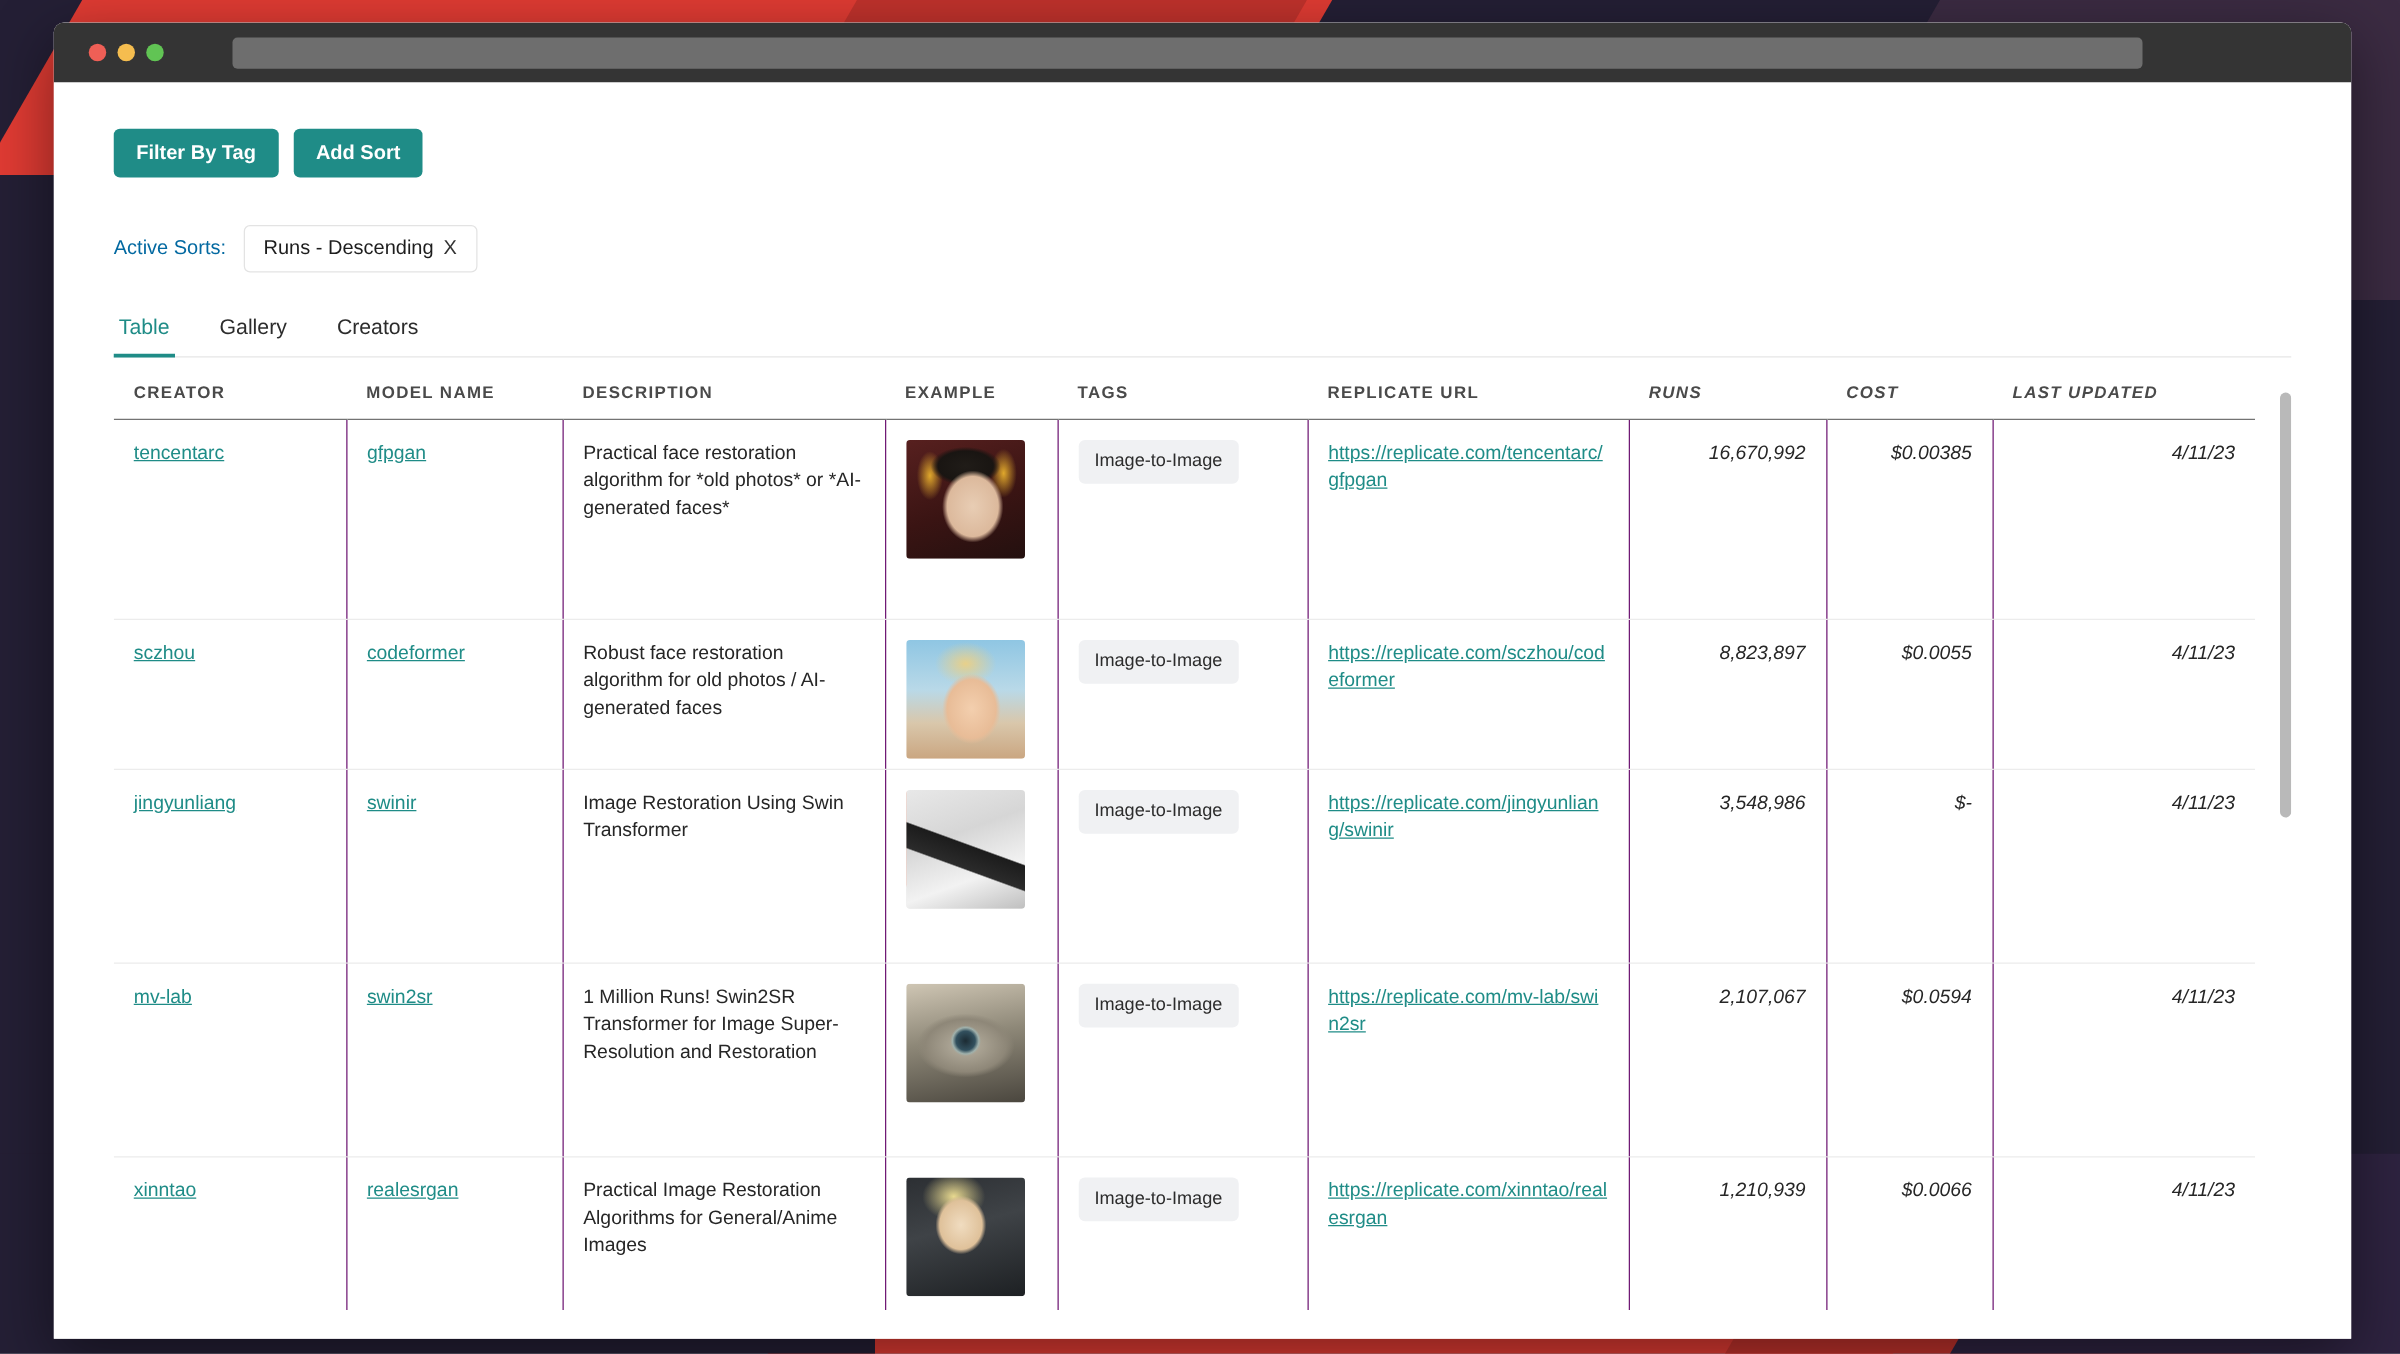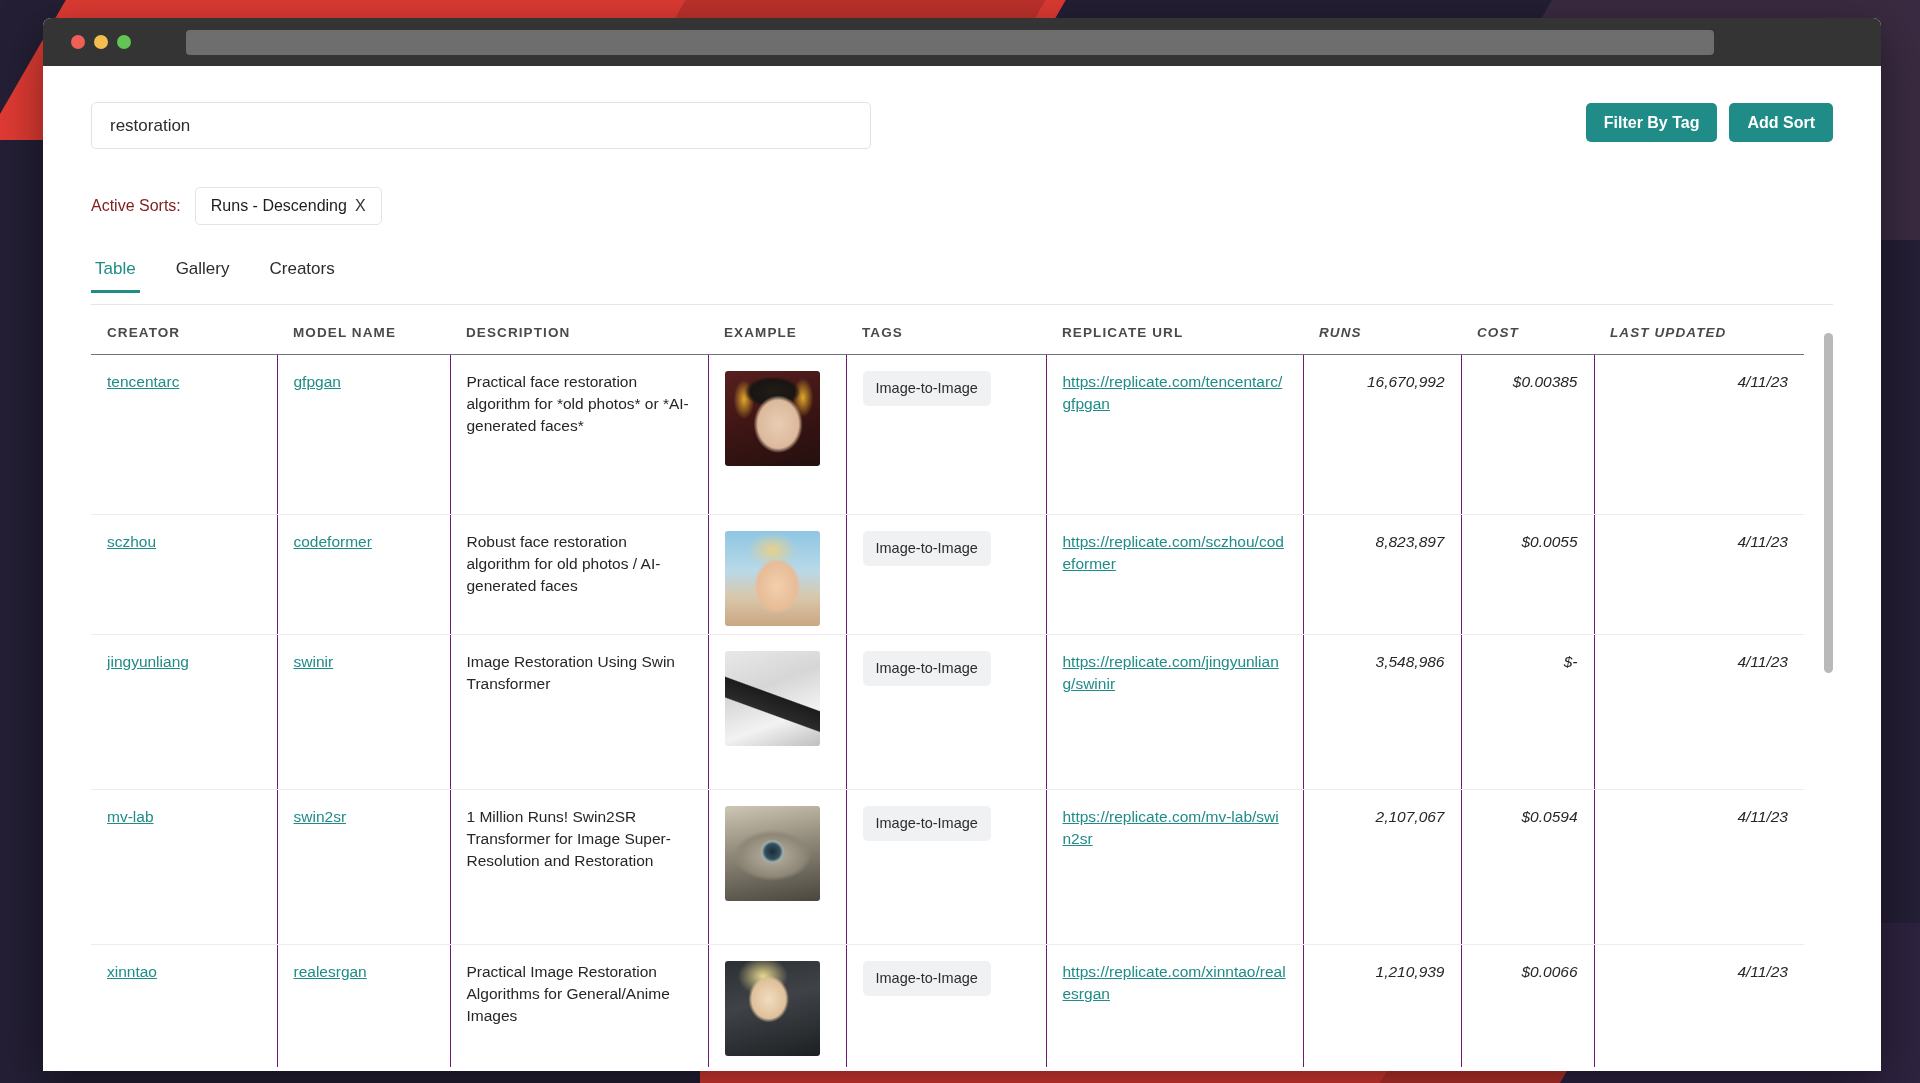--- a/index.html
+++ b/index.html
@@ -142,21 +142,21 @@
 
   
   #active-sorts-row {
     display: flex;
     align-items: center;
     margin-top: 38px;
     gap: 14px;
   }
   #active-sorts-label {
     font-size: 16px;
-    color: #7f1d1d;
+    color: #0369a1;
   }
   .sort-chip {
     display: flex;
     align-items: center;
     gap: 8px;
     border: 1px solid #e3e3e3;
     border-radius: 5px;
     padding: 9px 15px;
     font-size: 16px;
     color: #1d1d1d;
@@ -168,21 +168,21 @@
     cursor: pointer;
     line-height: 1;
   }
 
   
   #tabs {
     display: flex;
     gap: 32px;
     margin-top: 34px;
     border-bottom: 1px solid #e6e6e6;
-    padding-bottom: 12px;
+    padding-bottom: 0;
   }
   .tab {
     font-size: 17px;
     color: #2c2c2c;
     padding: 0 4px 11px 4px;
     cursor: pointer;
     border-bottom: 3px solid transparent;
     margin-bottom: -1px;
   }
   .tab.active { color: #1f8c87; border-bottom-color: #1f8c87; }
@@ -313,21 +313,20 @@
         <span class="tl tl-red"></span>
         <span class="tl tl-yellow"></span>
         <span class="tl tl-green"></span>
       </div>
       <div id="address-bar"></div>
     </div>
 
     <div id="page">
 
       <div id="top-row">
-        <input id="search-input" type="text" value="restoration" placeholder="Search models" style="">
         <div id="top-buttons">
           <button class="tealbtn">Filter By Tag</button>
           <button class="tealbtn">Add Sort</button>
         </div>
       </div>
 
       <div id="active-sorts-row">
         <span id="active-sorts-label">Active Sorts:</span>
         <div class="sort-chip">
           <span>Runs - Descending</span>

